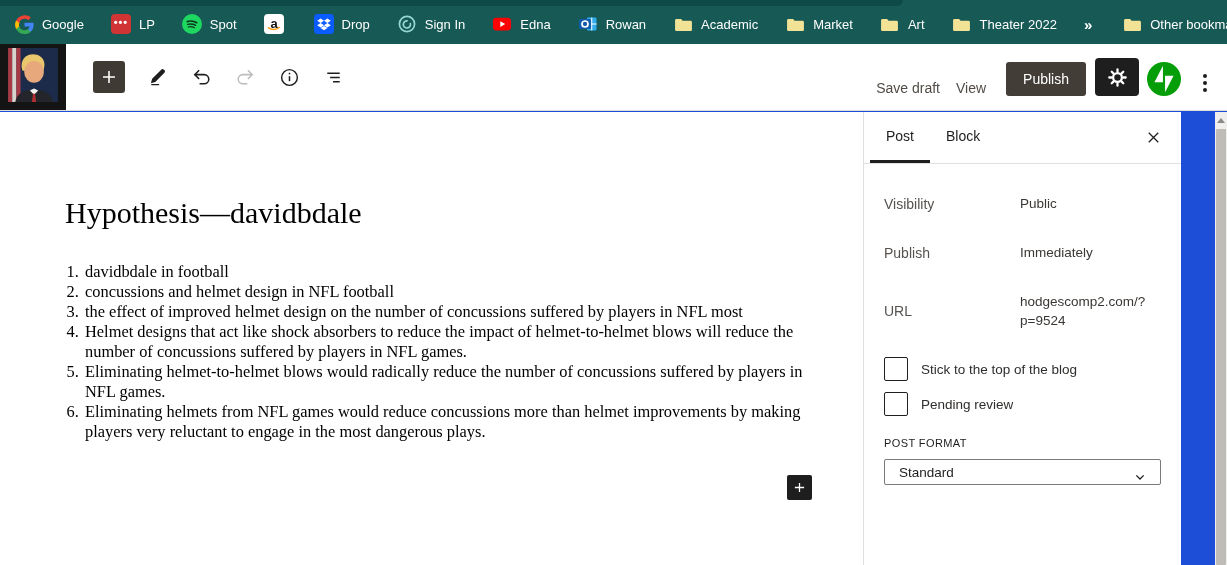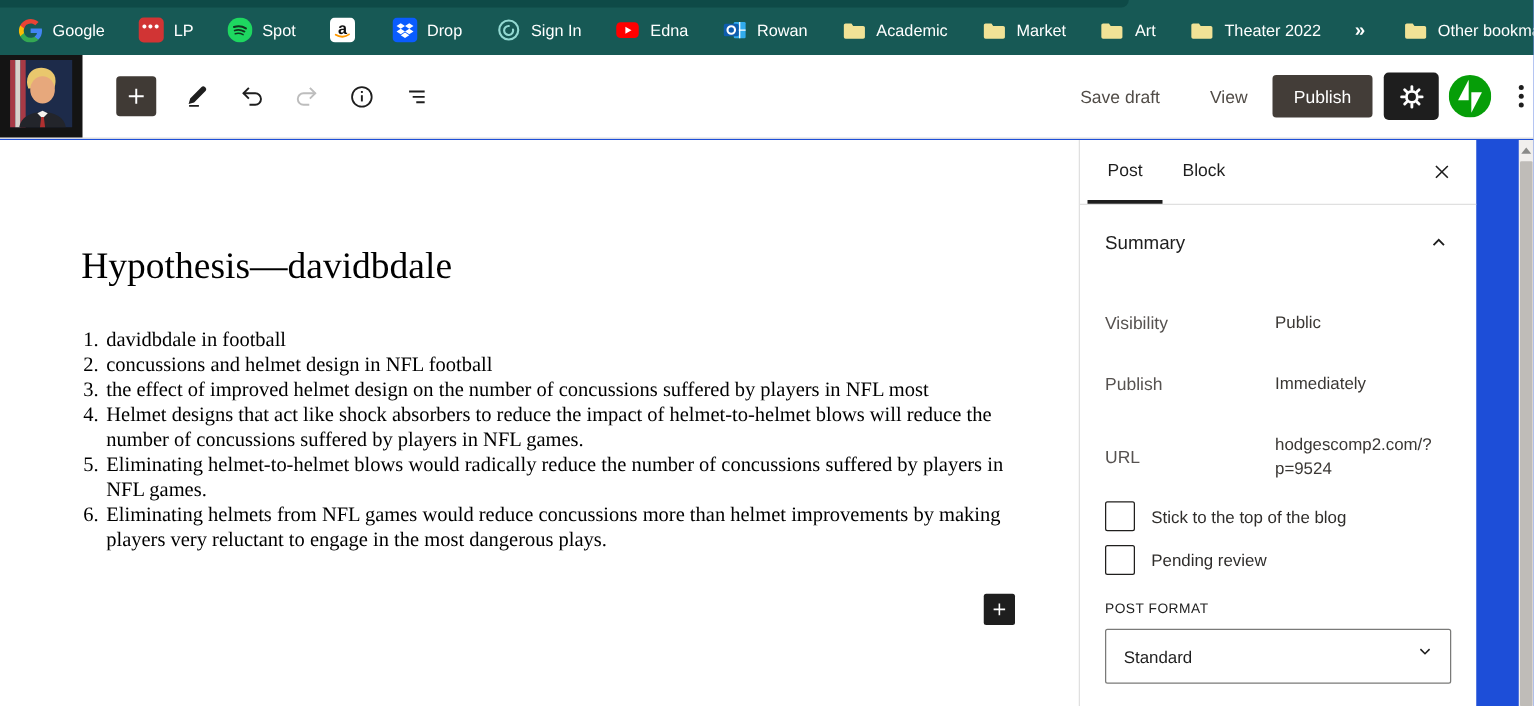--- a/index.html
+++ b/index.html
@@ -32,21 +32,21 @@
     position:absolute; top:44px; left:0; width:1227px; height:67px; background:#fff;
     border-bottom:1px solid #ddd; display:flex; align-items:center;
   }
   .site-block { width:66px; height:66px; background:#141414; flex:0 0 auto; display:flex; align-items:center; justify-content:center; }
   .tb-left { display:flex; align-items:center; gap:20px; margin-left:27px; }
   .btn-plus {
     width:32px; height:32px; background:#403a35; border-radius:3px; color:#fff;
     display:flex; align-items:center; justify-content:center; cursor:pointer;
   }
   .tb-icon { width:24px; height:24px; display:flex; align-items:center; justify-content:center; cursor:pointer; }
-  .tb-right { margin-left:auto; display:flex; align-items:center; padding-right:4px; }
+  .tb-right { margin-left:auto; display:flex; align-items:flex-end; padding-right:16px; }
   .txt-btn { font-size:14px; color:#514c47; cursor:pointer; }
   .btn-publish {
     margin-left:20px; background:#433d38; color:#fff; font-size:14px;
     padding:9px 17px; border-radius:3px; cursor:pointer; border:none;
   }
   .btn-gear {
     margin-left:9px; width:44px; height:38px; background:#1e1e1e; border-radius:4px;
     display:flex; align-items:center; justify-content:center; cursor:pointer;
   }
   .jetpack { margin-left:8px; width:34px; height:34px; cursor:pointer; }
@@ -92,21 +92,21 @@
   .panel-chev { margin-left:auto; display:flex; }
   .row { display:flex; align-items:center; padding:0 26px 0 20px; margin-top:30px; }
   .row:first-of-type { margin-top:14px; }
   .row-label { width:136px; font-size:14px; color:#565250; flex:0 0 auto; }
   .row-value { font-size:13.5px; color:#3a3734; cursor:pointer; line-height:19px; overflow-wrap:break-word; max-width:140px; }
   .check-row { display:flex; align-items:center; padding:0 20px; margin-top:11px; cursor:pointer; }
   .checkbox { width:24px; height:24px; border:1.5px solid #201f1d; border-radius:2px; background:#fff; flex:0 0 auto; cursor:pointer; }
   .check-label { margin-left:13px; font-size:13.5px; color:#2f2d2b; }
   .mini-label { padding:0 20px; margin-top:21px; font-size:11px; font-weight:500; letter-spacing:.4px; color:#1e1e1e; }
   .select {
-    margin:10px 20px 0 20px; height:44px; border:1px solid #7a7a78; border-radius:2px;
+    margin:10px 20px 0 20px; height:26px; border:1px solid #7a7a78; border-radius:2px;
     display:flex; align-items:center; padding:0 14px; font-size:13.5px; color:#1e1e1e;
     cursor:pointer; position:relative; background:#fff;
   }
   .select-chev { position:absolute; right:12px; top:9px; display:flex; }
 </style>
 </head>
 <body>
 
 <div id="app">
 
@@ -281,21 +281,21 @@
           </svg>
       </div>
       <div class="tb-icon">
         <svg width="23" height="23" viewBox="0 0 24 24" stroke="#1e1e1e" stroke-width="1.6">
             <path d="M5.5 7.5h13M8.5 12h10M11.5 16.5h7"></path>
           </svg>
       </div>
     </div>
     <div class="tb-right">
       <span class="txt-btn">Save draft</span>
-      <span class="txt-btn" style="margin-left:40px;">View</span>
+      <span class="txt-btn" style="margin-left:16px;">View</span>
       <button class="btn-publish">Publish</button>
       <div class="btn-gear">
         <svg width="21" height="21" viewBox="0 0 24 24">
             <g stroke="#fff" stroke-width="2.6" fill="none" stroke-linecap="round">
               <circle cx="12" cy="12" r="5"></circle>
               <path d="M12 2.6v2.6M12 18.8v2.6M2.6 12h2.6M18.8 12h2.6M5.4 5.4l1.9 1.9M16.7 16.7l1.9 1.9M18.6 5.4l-1.9 1.9M7.3 16.7l-1.9 1.9"></path>
             </g>
           </svg>
       </div>
       <div class="jetpack">
@@ -343,43 +343,35 @@
     <div class="sb-head">
       <div class="tab active">Post</div>
       <div class="tab">Block</div>
       <div class="close-btn">
         <svg width="19" height="19" viewBox="0 0 24 24" stroke="#1e1e1e" stroke-width="1.6">
             <path d="M6 6l12 12M18 6 6 18"></path>
           </svg>
       </div>
     </div>
 
-    <div class="panel-head">
-      <span class="panel-title">Summary</span>
-      <span class="panel-chev">
-        <svg width="20" height="20" viewBox="0 0 24 24" fill="none" stroke="#1e1e1e" stroke-width="1.8">
-            <path d="M7 14.5l5-5 5 5"></path>
-          </svg>
-      </span>
-    </div>
 
     <div class="row">
       <span class="row-label">Visibility</span>
       <span class="row-value">Public</span>
     </div>
     <div class="row">
       <span class="row-label">Publish</span>
       <span class="row-value">Immediately</span>
     </div>
     <div class="row">
       <span class="row-label">URL</span>
       <span class="row-value" style="max-width:135px; overflow-wrap:anywhere;">hodgescomp2.com/?p=9524</span>
     </div>
 
-    <div class="check-row" style="margin-top:17px;">
+    <div class="check-row" style="margin-top:27px;">
       <span class="checkbox"></span>
       <span class="check-label">Stick to the top of the blog</span>
     </div>
     <div class="check-row">
       <span class="checkbox"></span>
       <span class="check-label">Pending review</span>
     </div>
 
     <div class="mini-label">POST FORMAT</div>
     <div class="select">

